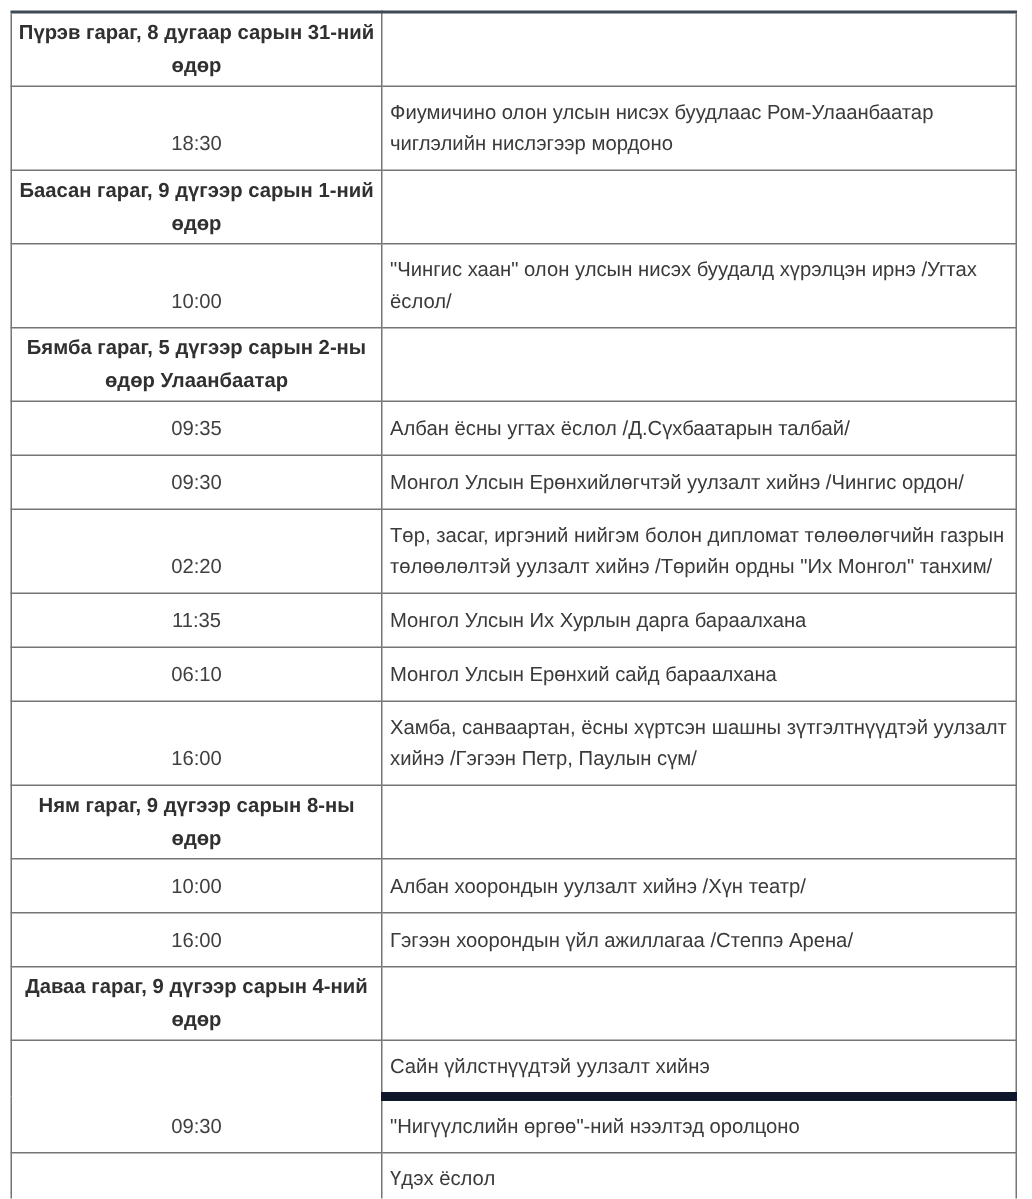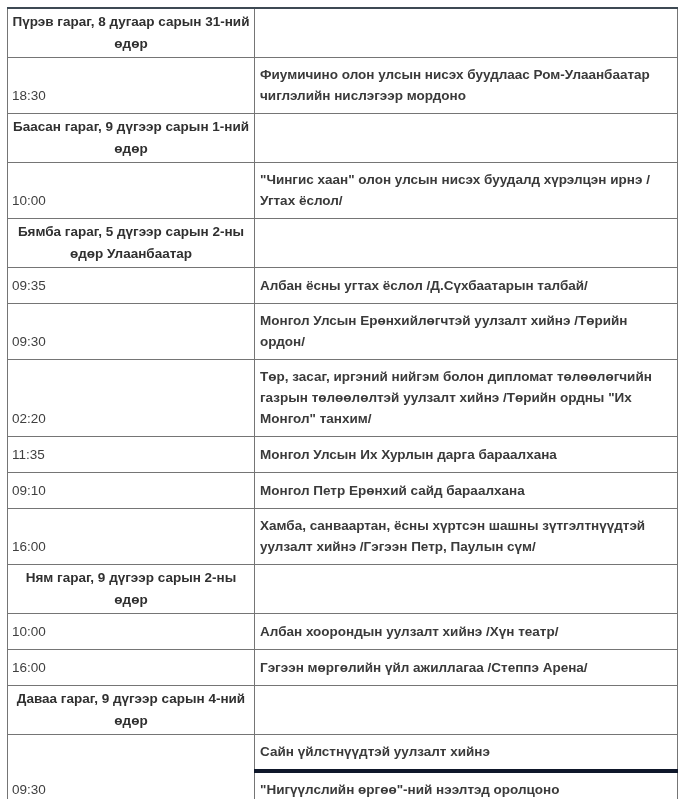--- a/index.html
+++ b/index.html
@@ -37,29 +37,29 @@
   tr.day-row { height: 46px; }
   tr.day-row td.day-cell {
     font-weight: 700;
     text-align: center;
     vertical-align: middle;
     padding: 2px 4px;
     line-height: 22px;
     color: #303030;
   }
   td.time-cell {
+    text-align: center;
     padding: 7px 4px;
     color: #3f3f3f;
   }
   td.desc-cell {
     padding: 6px 4px 7px 5px;
-    font-weight: bold;
   }
   td.empty-cell { padding: 0; }
-  td.split-top    { border-bottom: 4px solid #0f172a; }
+  td.split-top    { border-bottom: 6px solid #0f172a; }
   td.split-bottom { border-top: 1px solid #b5b5b5; }
   td.italic { font-style: italic; }
 </style>
 </head>
 <body>
 
 <div class="page">
   <table class="schedule">
     <colgroup>
       <col class="c-time">
@@ -92,56 +92,56 @@
         <td class="empty-cell"></td>
       </tr>
 
       <tr>
         <td class="time-cell">09:35</td>
         <td class="desc-cell">Албан ёсны угтах ёслол /Д.Сүхбаатарын талбай/</td>
       </tr>
 
       <tr>
         <td class="time-cell">09:30</td>
-        <td class="desc-cell">Монгол Улсын Ерөнхийлөгчтэй уулзалт хийнэ /Төрийн ордон/</td>
+        <td class="desc-cell">Монгол Улсын Ерөнхийлөгчтэй уулзалт хийнэ /Чингис ордон/</td>
       </tr>
 
       <tr>
         <td class="time-cell">02:20</td>
         <td class="desc-cell">Төр, засаг, иргэний нийгэм болон дипломат төлөөлөгчийн газрын төлөөлөлтэй уулзалт хийнэ /Төрийн ордны "Их Монгол" танхим/</td>
       </tr>
 
       <tr>
         <td class="time-cell">11:35</td>
         <td class="desc-cell">Монгол Улсын Их Хурлын дарга бараалхана</td>
       </tr>
 
       <tr>
-        <td class="time-cell">09:10</td>
-        <td class="desc-cell">Монгол Петр Ерөнхий сайд бараалхана</td>
+        <td class="time-cell">06:10</td>
+        <td class="desc-cell">Монгол Улсын Ерөнхий сайд бараалхана</td>
       </tr>
 
       <tr>
         <td class="time-cell">16:00</td>
         <td class="desc-cell">Хамба, санваартан, ёсны хүртсэн шашны зүтгэлтнүүдтэй уулзалт хийнэ /Гэгээн Петр, Паулын сүм/</td>
       </tr>
 
       <tr class="day-row">
-        <td class="day-cell">Ням гараг, 9 дүгээр сарын 2-ны өдөр</td>
+        <td class="day-cell">Ням гараг, 9 дүгээр сарын 8-ны өдөр</td>
         <td class="empty-cell"></td>
       </tr>
 
       <tr>
         <td class="time-cell">10:00</td>
         <td class="desc-cell">Албан хоорондын уулзалт хийнэ /Хүн театр/</td>
       </tr>
 
       <tr>
         <td class="time-cell">16:00</td>
-        <td class="desc-cell">Гэгээн мөргөлийн үйл ажиллагаа /Степпэ Арена/</td>
+        <td class="desc-cell">Гэгээн хоорондын үйл ажиллагаа /Степпэ Арена/</td>
       </tr>
 
       <tr class="day-row">
         <td class="day-cell">Даваа гараг, 9 дүгээр сарын 4-ний өдөр</td>
         <td class="empty-cell"></td>
       </tr>
 
       <tr>
         <td class="time-cell" rowspan="2">09:30</td>
         <td class="desc-cell split-top">Сайн үйлстнүүдтэй уулзалт хийнэ</td>

